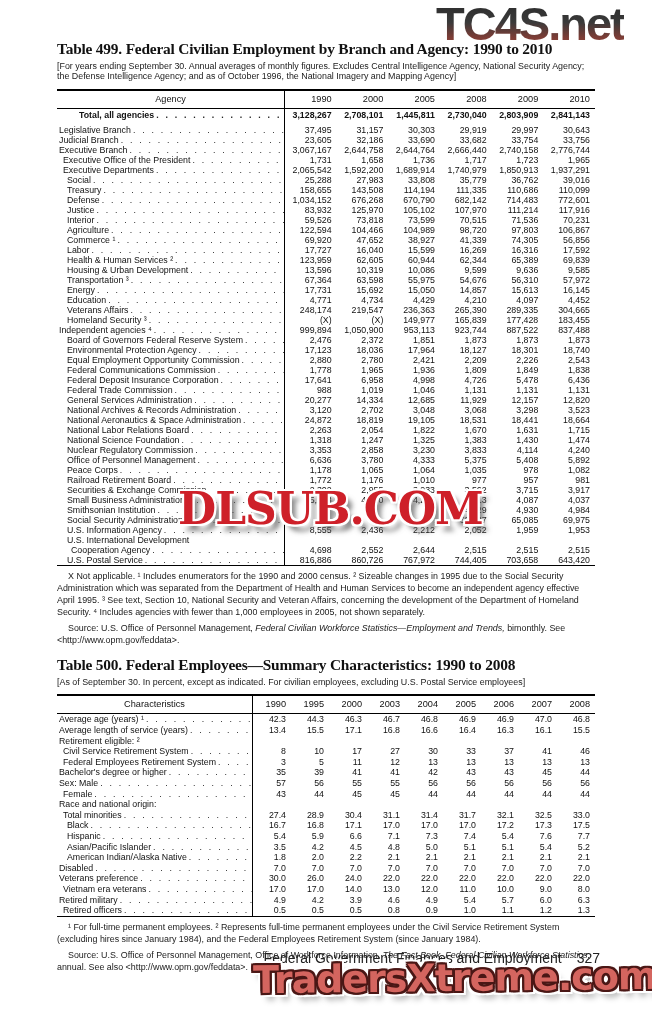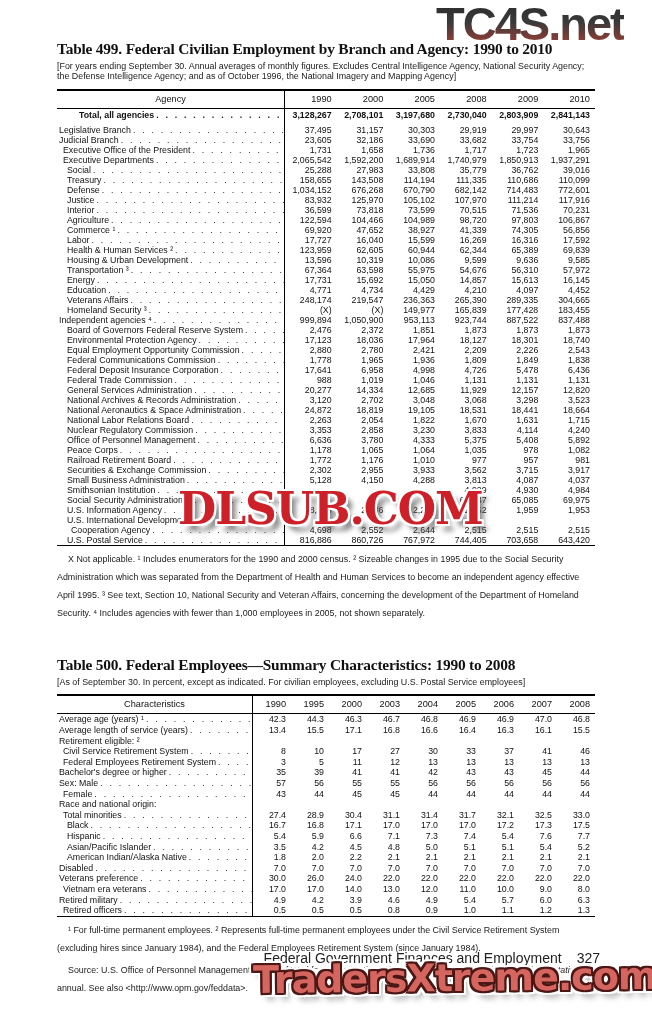--- a/index.html
+++ b/index.html
@@ -22,21 +22,21 @@
   .td.num{text-align:right;padding-right:5px;}
   .t499 .td.num{width:51.66px;}
   .t500 .td.num{width:38px;}
   .tr.head{height:17px;line-height:17px;border-top:2px solid #000;border-bottom:1px solid #000;font-size:9.2px;}
   .tr.head .td.label{justify-content:center;border-right:1px solid #000;}
   .tr.total{font-weight:bold;height:16px;line-height:13px;}
   .lbl{white-space:nowrap;}
   .leader{flex:1;overflow:hidden;white-space:nowrap;letter-spacing:2.2px;color:#222;padding-left:2px;}
   .leader::before{content:". . . . . . . . . . . . . . . . . . . . . . . . . . . . . . . . . . . . . . . . . . . . . . . . . . . . . . . .";}
   
-  .fn{font-size:8.9px;line-height:18px;margin:4px 0 0 0;text-indent:11px;color:#1a1a1a;}
+  .fn{font-size:8.9px;line-height:12px;margin:4px 0 0 0;text-indent:11px;color:#1a1a1a;}
   .fn:first-of-type{margin-top:5px;}
   .fn i{font-style:italic;}
   
   .footer-right{position:absolute;right:52px;top:950px;font-size:14px;color:#222;white-space:nowrap;}
   .footer-right .pgnum{margin-left:15px;}
   .footer-left{position:absolute;left:57px;top:967px;font-size:10px;color:#222;white-space:nowrap;}
   
   .wm-top{position:absolute;top:-4px;left:436px;z-index:6;
           font-family:"Liberation Sans",sans-serif;font-weight:bold;font-size:47px;letter-spacing:-2px;
           background:linear-gradient(180deg,#2b2b2b 8%,#3a3a3a 48%,#7e3d36 76%,#9c4a41 100%);
@@ -78,21 +78,21 @@
           <div class="td num">2009</div>
           <div class="td num">2010</div>
         </div>
         <div class="tr total">
           <div class="td label">
             <div class="lbl" style="padding-left: 22px;">Total, all agencies</div>
             <div class="leader"></div>
           </div>
           <div class="td num">3,128,267</div>
           <div class="td num">2,708,101</div>
-          <div class="td num">3,197,680</div>
+          <div class="td num">1,445,811</div>
           <div class="td num">2,730,040</div>
           <div class="td num">2,803,909</div>
           <div class="td num">2,841,143</div>
         </div>
         <div class="tr">
           <div class="td label">
             <div class="lbl" style="padding-left: 2px;">Legislative Branch</div>
             <div class="leader"></div>
           </div>
           <div class="td num">37,495</div>
@@ -109,20 +109,32 @@
           </div>
           <div class="td num">23,605</div>
           <div class="td num">32,186</div>
           <div class="td num">33,690</div>
           <div class="td num">33,682</div>
           <div class="td num">33,754</div>
           <div class="td num">33,756</div>
         </div>
         <div class="tr">
           <div class="td label">
+            <div class="lbl" style="padding-left: 2px;">Executive Branch</div>
+            <div class="leader"></div>
+          </div>
+          <div class="td num">3,067,167</div>
+          <div class="td num">2,644,758</div>
+          <div class="td num">2,644,764</div>
+          <div class="td num">2,666,440</div>
+          <div class="td num">2,740,158</div>
+          <div class="td num">2,776,744</div>
+        </div>
+        <div class="tr">
+          <div class="td label">
             <div class="lbl" style="padding-left: 6px;">Executive Office of the President</div>
             <div class="leader"></div>
           </div>
           <div class="td num">1,731</div>
           <div class="td num">1,658</div>
           <div class="td num">1,736</div>
           <div class="td num">1,717</div>
           <div class="td num">1,723</div>
           <div class="td num">1,965</div>
         </div>
@@ -184,21 +196,21 @@
           <div class="td num">105,102</div>
           <div class="td num">107,970</div>
           <div class="td num">111,214</div>
           <div class="td num">117,916</div>
         </div>
         <div class="tr">
           <div class="td label">
             <div class="lbl" style="padding-left: 10px;">Interior</div>
             <div class="leader"></div>
           </div>
-          <div class="td num">36,599</div>
+          <div class="td num">59,526</div>
           <div class="td num">73,818</div>
           <div class="td num">73,599</div>
           <div class="td num">70,515</div>
           <div class="td num">71,536</div>
           <div class="td num">70,231</div>
         </div>
         <div class="tr">
           <div class="td label">
             <div class="lbl" style="padding-left: 10px;">Agriculture</div>
             <div class="leader"></div>
@@ -445,20 +457,32 @@
           </div>
           <div class="td num">2,263</div>
           <div class="td num">2,054</div>
           <div class="td num">1,822</div>
           <div class="td num">1,670</div>
           <div class="td num">1,631</div>
           <div class="td num">1,715</div>
         </div>
         <div class="tr">
           <div class="td label">
+            <div class="lbl" style="padding-left: 10px;">National Science Foundation</div>
+            <div class="leader"></div>
+          </div>
+          <div class="td num">1,318</div>
+          <div class="td num">1,247</div>
+          <div class="td num">1,325</div>
+          <div class="td num">1,383</div>
+          <div class="td num">1,430</div>
+          <div class="td num">1,474</div>
+        </div>
+        <div class="tr">
+          <div class="td label">
             <div class="lbl" style="padding-left: 10px;">Nuclear Regulatory Commission</div>
             <div class="leader"></div>
           </div>
           <div class="td num">3,353</div>
           <div class="td num">2,858</div>
           <div class="td num">3,230</div>
           <div class="td num">3,833</div>
           <div class="td num">4,114</div>
           <div class="td num">4,240</div>
         </div>
@@ -588,20 +612,21 @@
           </div>
           <div class="td num">816,886</div>
           <div class="td num">860,726</div>
           <div class="td num">767,972</div>
           <div class="td num">744,405</div>
           <div class="td num">703,658</div>
           <div class="td num">643,420</div>
         </div>
       </div>
     <p class="fn">X Not applicable. ¹ Includes enumerators for the 1990 and 2000 census. ² Sizeable changes in 1995 due to the Social Security Administration which was separated from the Department of Health and Human Services to become an independent agency effective April 1995. ³ See text, Section 10, National Security and Veteran Affairs, concerning the development of the Department of Homeland Security. ⁴ Includes agencies with fewer than 1,000 employees in 2005, not shown separately.</p>
+    <p class="fn"><span>Source: U.S. Office of Personnel Management, </span><i>Federal Civilian Workforce Statistics—Employment and Trends,</i><span> bimonthly. See &lt;http://www.opm.gov/feddata&gt;.</span></p>
   </section>
 
   <div class="wm-mid">DLSUB.COM</div>
 
   <section class="sec" id="sec500">
     <h1 class="tbl-title">Table 500. Federal Employees—Summary Characteristics: 1990 to 2008</h1>
     <p class="note">[As of September 30. In percent, except as indicated. For civilian employees, excluding U.S. Postal Service employees]</p>
     <div class="tbl t500">
         <div class="tr head">
           <div class="td label">

